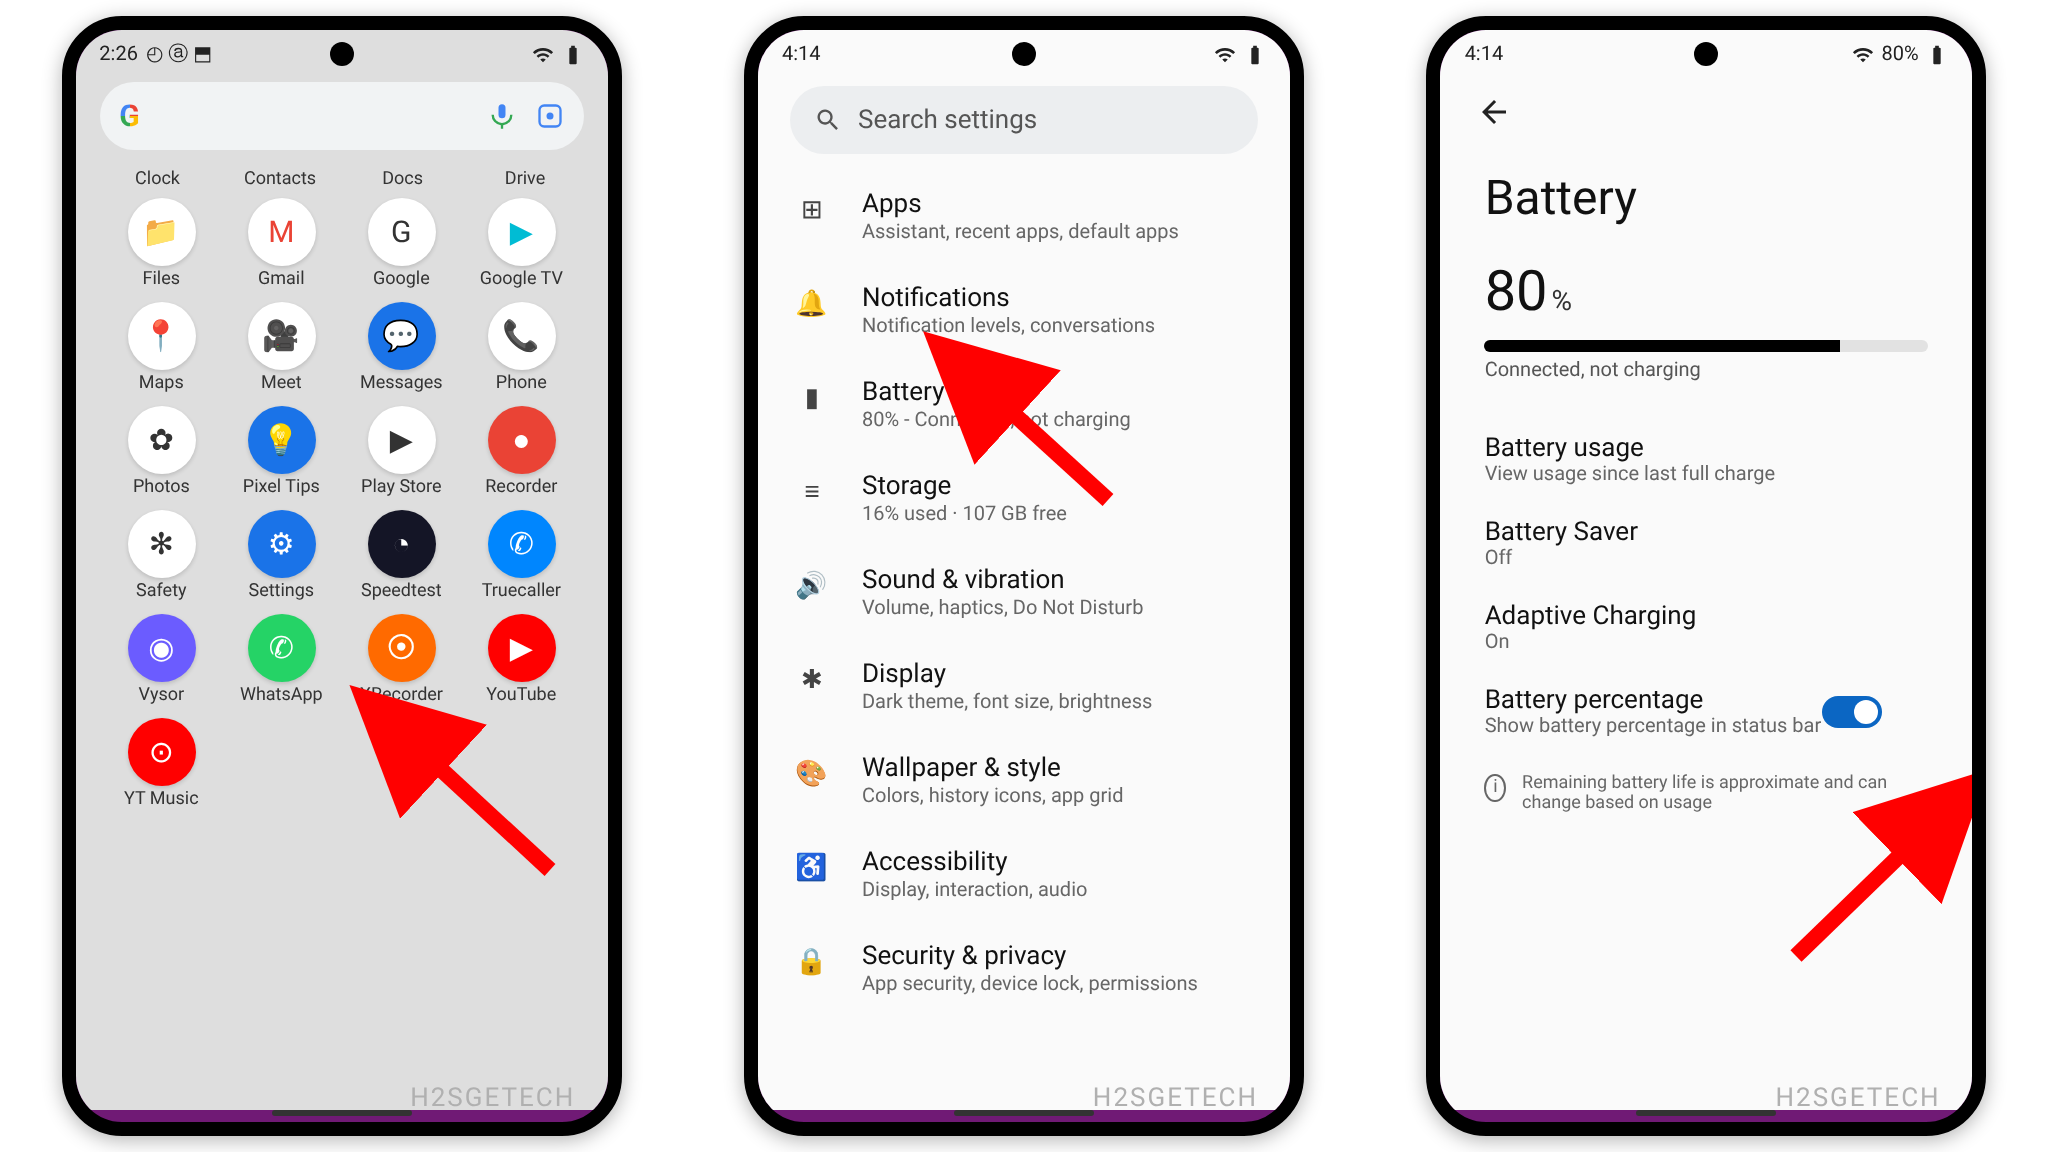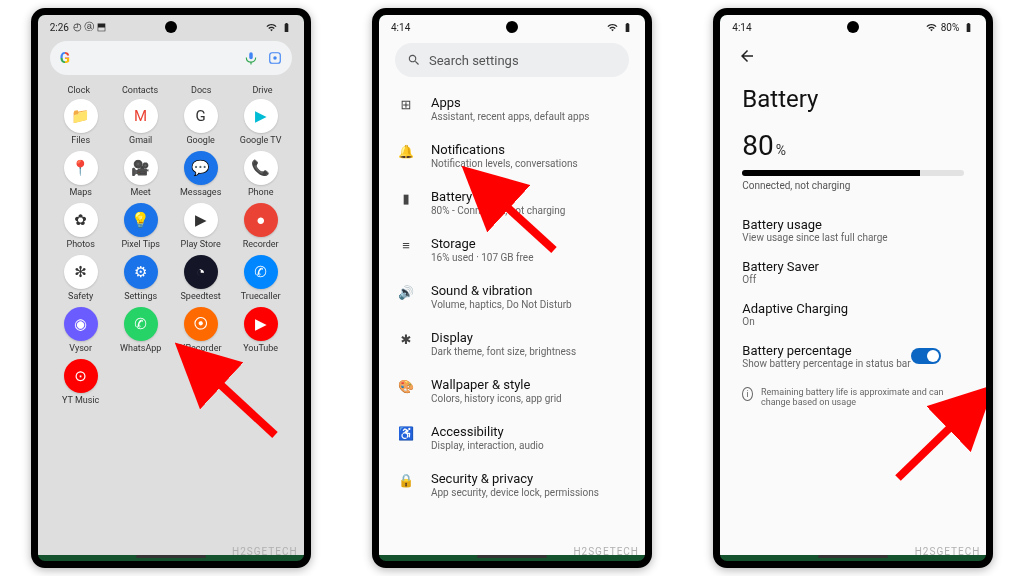--- a/index.html
+++ b/index.html
@@ -9,22 +9,22 @@
     background: #fff;
     font-family: Roboto, "Segoe UI", Arial, sans-serif;
     display: flex;
     justify-content: space-around;
     align-items: center;
   }
   .phone {
     width: 280px;
     height: 560px;
     border: 7px solid #000;
-    border-radius: 14px;
-    background: #14532d;
+    border-radius: 30px;
+    background: #701a75;
     position: relative;
     overflow: hidden;
     box-shadow: 0 2px 10px rgba(0,0,0,0.3);
   }
   .phone.light-gray .screen-body { background: #dedede; }
   .phone.white .screen-body { background: #fafafa; }
 
   .camera-punch {
     position: absolute;
     top: 6px;
@@ -220,22 +220,22 @@
     transform: translateX(-50%);
     width: 70px;
     height: 3px;
     background: #333;
     border-radius: 2px;
   }
 
   .watermark {
     position: absolute;
     bottom: 4px;
-    right: 6px;
-    font-size: 10px;
+    right: 16px;
+    font-size: 13px;
     color: #b0b0b0;
     letter-spacing: 1px;
   }
 </style>
 </head>
 <body>
 
 <div class="phone light-gray">
   <div class="camera-punch"></div>
   <div class="status-bar" style="background:#dedede">

